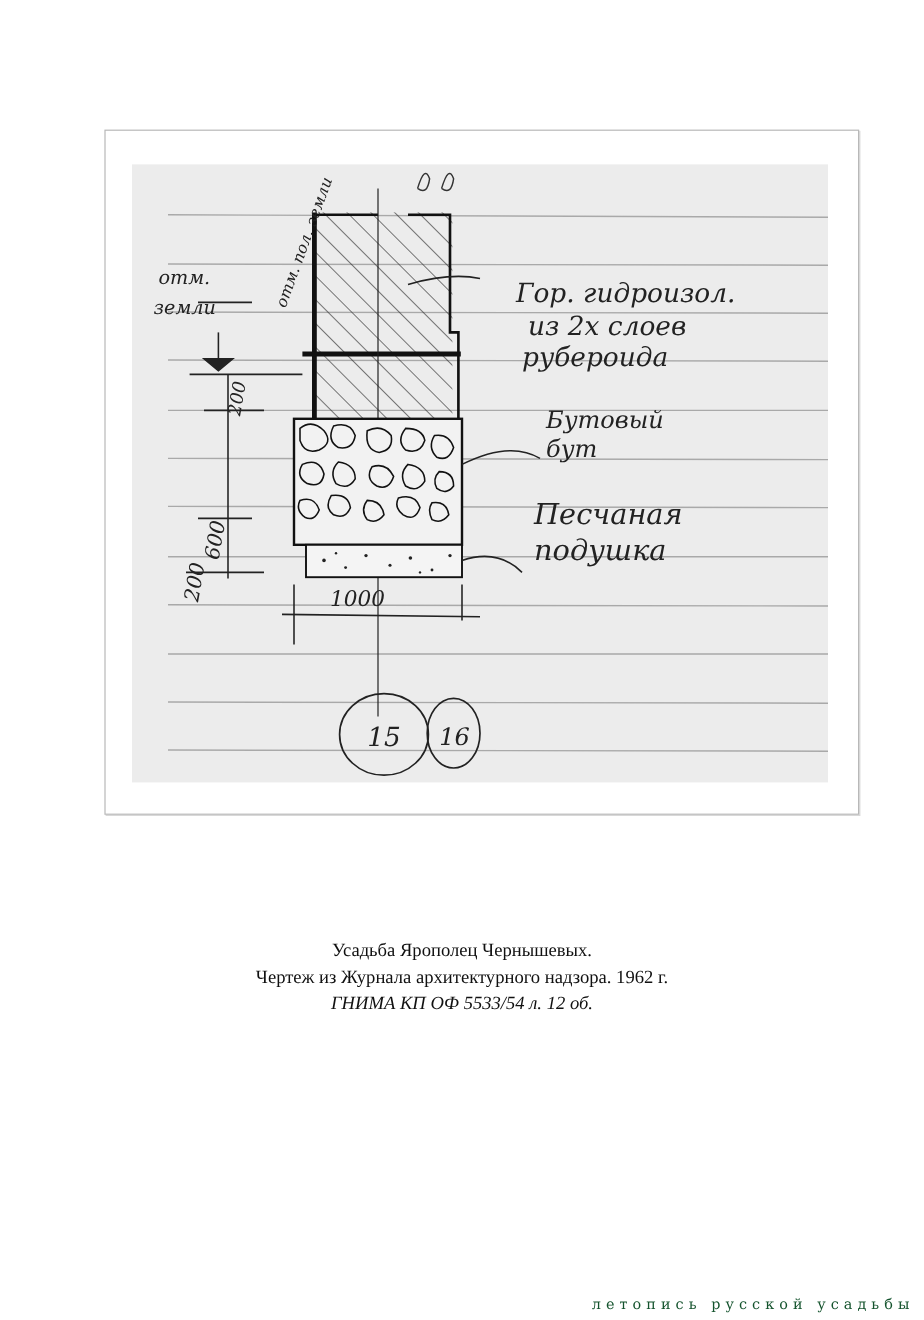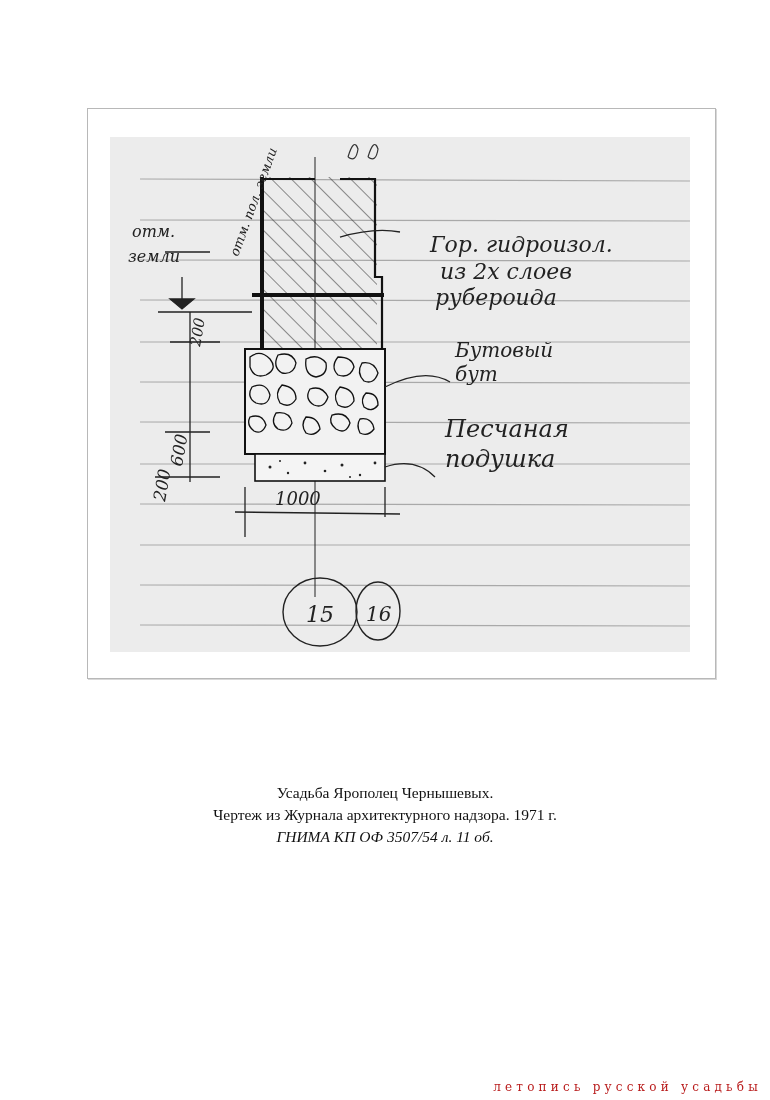--- a/index.html
+++ b/index.html
@@ -17,21 +17,21 @@
   }
   .photo svg { position:absolute; left:0; top:0; }
   .caption {
     position:absolute; left:0; width:770px; top:782px; text-align:center;
     font-size:15.5px; line-height:22px;
   }
   .caption .l { display:block; white-space:nowrap; }
   .caption .it { font-style:italic; }
   .watermark {
     position:absolute; right:8px; top:1080px; font-size:12px; letter-spacing:4.2px;
-    color:#b91c1c; font-family:"DejaVu Serif", serif; white-space:nowrap;
+    color:#14532d; font-family:"DejaVu Serif", serif; white-space:nowrap;
   }
   .hand { font-family:"DejaVu Serif", serif; font-style:italic; fill:#222; }
 </style>
 </head>
 <body>
 
 <div class="frame"></div>
 
 <div class="photo">
   <svg width="580" height="515" viewBox="0 0 580 515">
@@ -131,17 +131,17 @@
     <text class="hand" font-size="15" transform="translate(90,210) rotate(-80)">200</text>
     <text class="hand" font-size="17" transform="translate(72,330) rotate(-80)">600</text>
     <text class="hand" font-size="17" transform="translate(55,365) rotate(-80)">200</text>
 
     <path d="M238 20 q6 -20 10 -8 q-2 14 -10 8 M258 20 q6 -20 10 -8 q-2 14 -10 8" stroke="#333" stroke-width="1.2" fill="none"></path>
   </svg>
 </div>
 
 <div class="caption">
   <span class="l">Усадьба Ярополец Чернышевых.</span>
-  <span class="l">Чертеж из Журнала архитектурного надзора. 1971 г.</span>
-  <span class="l it">ГНИМА КП ОФ 3507/54 л. 11 об.</span>
+  <span class="l">Чертеж из Журнала архитектурного надзора. 1962 г.</span>
+  <span class="l it">ГНИМА КП ОФ 5533/54 л. 12 об.</span>
 </div>
 
 <div class="watermark">летопись русской усадьбы</div>
 
 </body></html>

